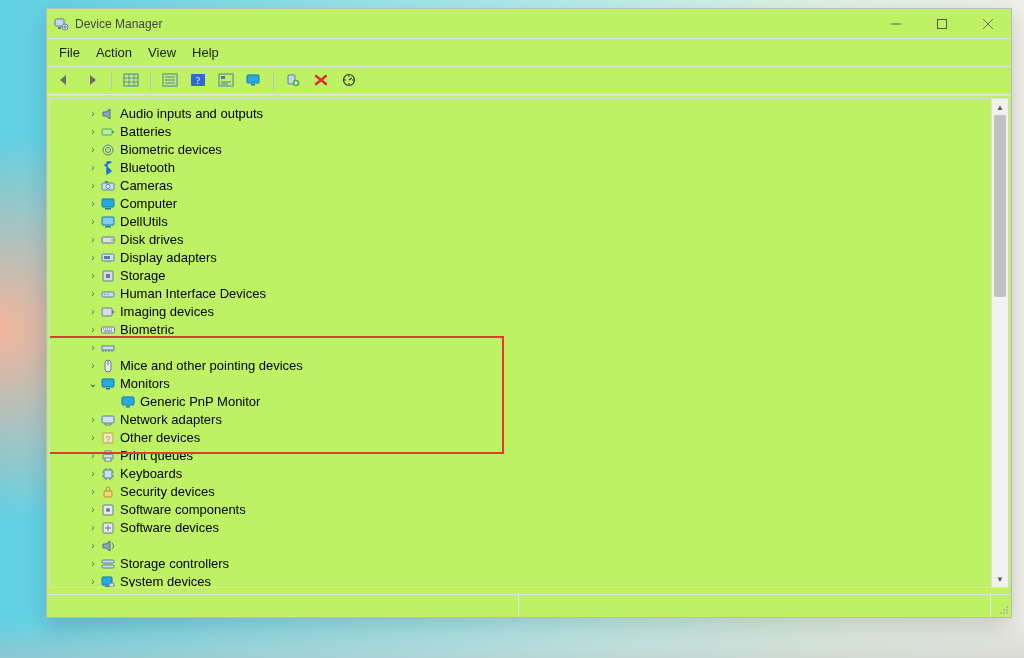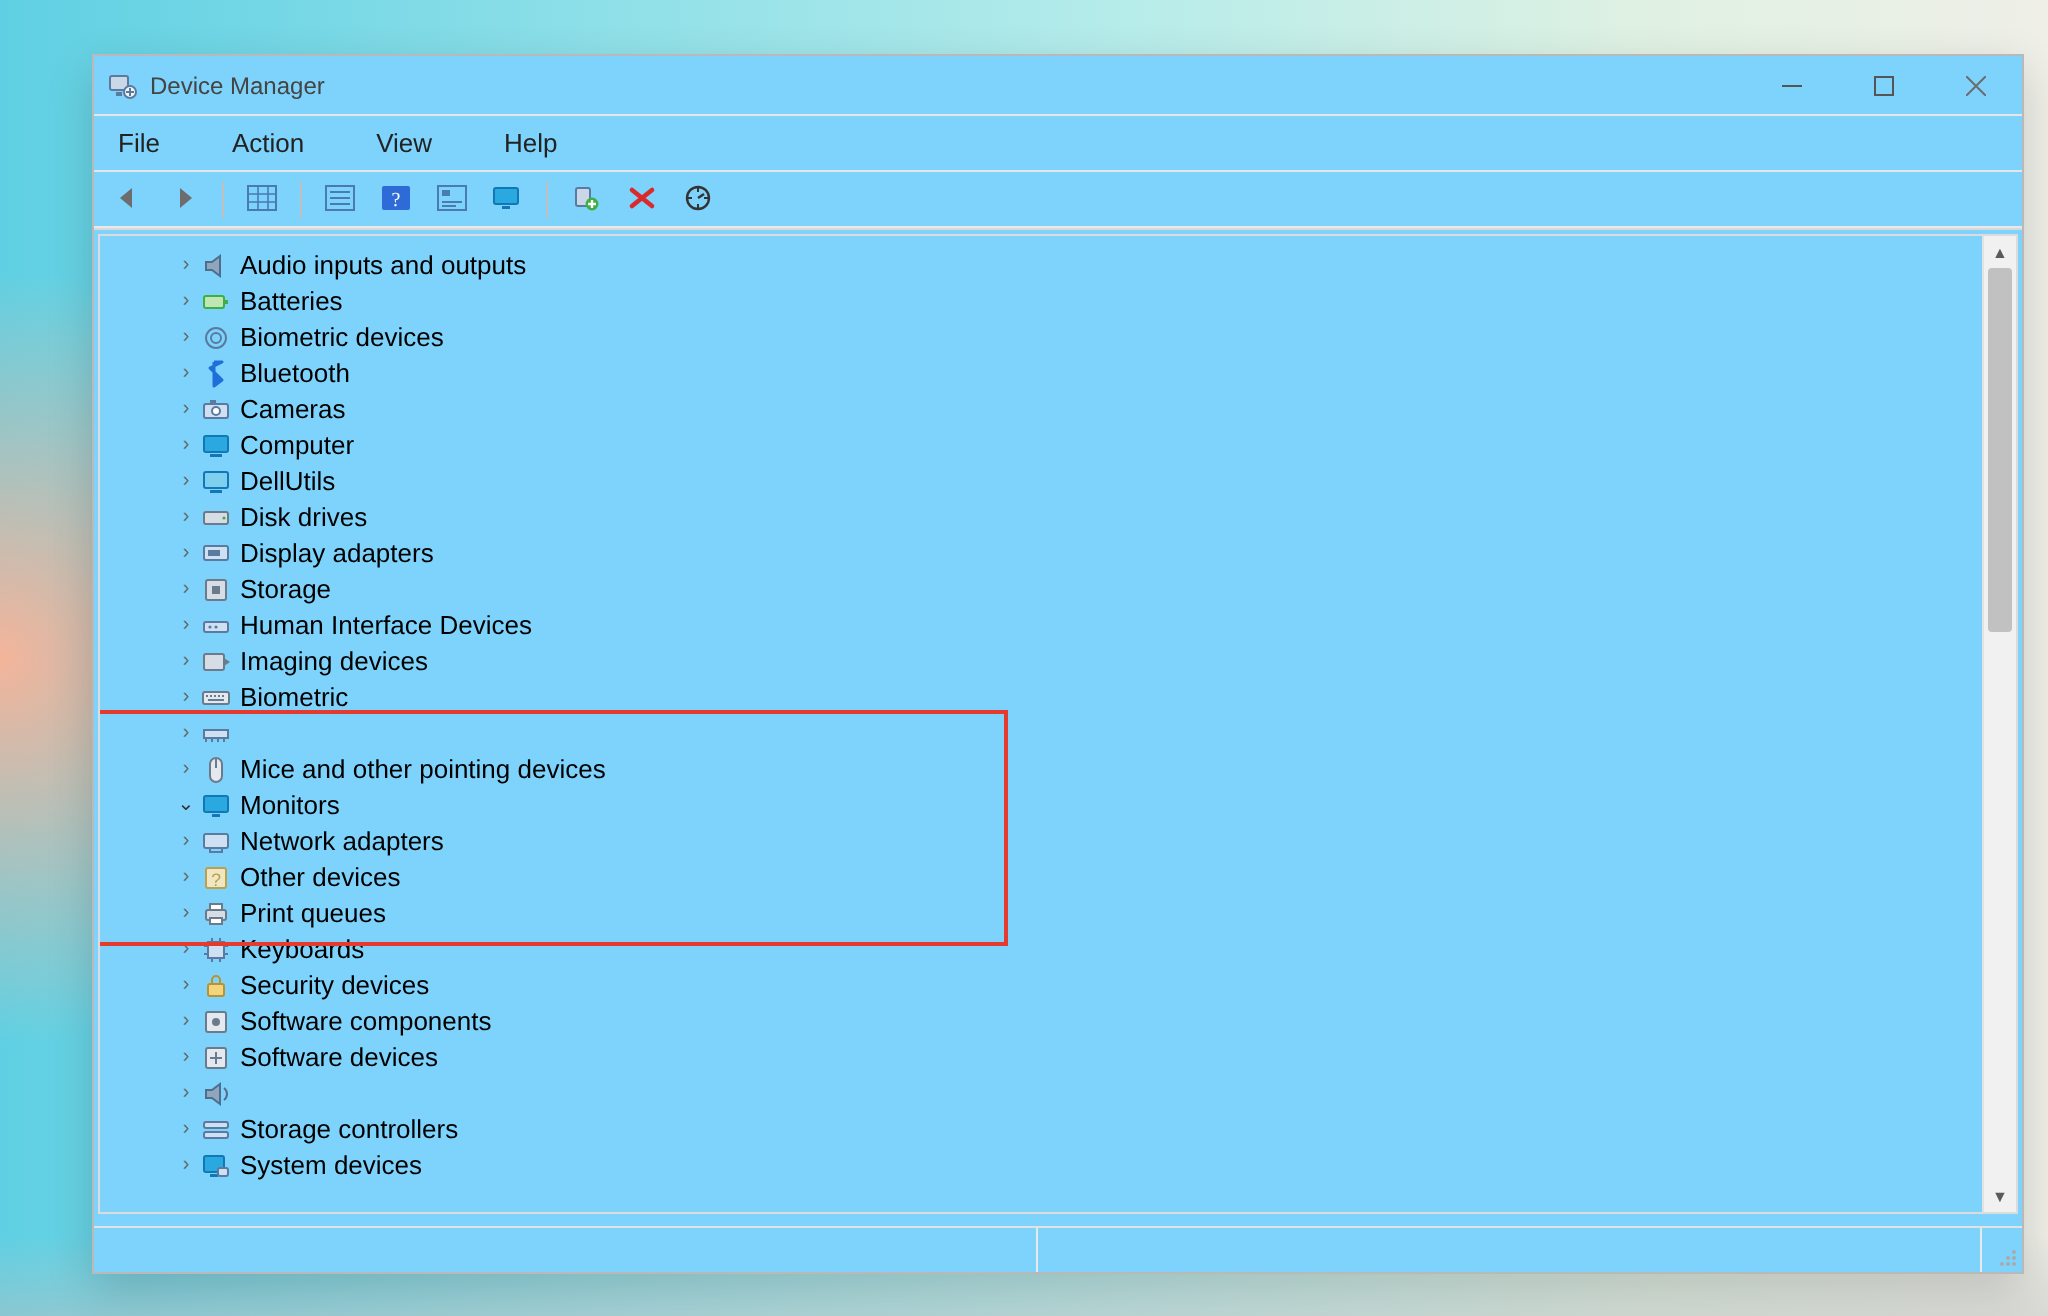--- a/index.html
+++ b/index.html
@@ -22,24 +22,24 @@
   .bottom-fade {
     position: absolute;
     left: 0; right: 0; bottom: 0; height: 40px;
     background: linear-gradient(0deg, rgba(190,190,190,.45), rgba(255,255,255,0));
   }
 
   
   .window {
     position: absolute;
     left: 46px;
-    top: 27px;
+    top: 8px;
     width: 964px;
     height: 608px;
-    background: #7dd3fc;
+    background: #bef264;
     border: 1px solid #b9b9b9;
     box-shadow: 0 8px 22px rgba(0,0,0,0.16);
     display: flex;
     flex-direction: column;
   }
 
   
   .titlebar {
     display: flex;
     align-items: center;
@@ -64,21 +64,21 @@
   .winctrl > div {
     width: 46px;
     display: flex; align-items: center; justify-content: center;
     color: #6d6d6d;
   }
 
   
   .menubar {
     display: flex;
     align-items: center;
-    gap: 28px;
+    gap: 8px;
     padding: 4px 8px;
     border-bottom: 1px solid #e6e6e6;
     font-size: 13px;
     color: #222;
   }
   .menubar .item { padding: 2px 4px; }
 
   
   .toolbar {
     display: flex;
@@ -440,20 +440,30 @@
         <div class="row level1">
           <span class="arrow v">⌄</span>
           <span class="node-icon">
             <svg width="16" height="16" viewBox="0 0 16 16">
               <rect x="2" y="3" width="12" height="8" rx="1" fill="#2aa8e0" stroke="#1177b5"></rect>
               <rect x="6" y="12" width="4" height="1.5" fill="#1177b5"></rect>
             </svg>
           </span>
           <span class="label">Monitors</span>
         </div>
+        <div class="row level2">
+          <span class="arrow"></span>
+          <span class="node-icon">
+            <svg width="16" height="16" viewBox="0 0 16 16">
+              <rect x="2" y="3" width="12" height="8" rx="1" fill="#2aa8e0" stroke="#1177b5"></rect>
+              <rect x="6" y="12" width="4" height="1.5" fill="#1177b5"></rect>
+            </svg>
+          </span>
+          <span class="label">Generic PnP Monitor</span>
+        </div>
         <div class="row level1">
           <span class="arrow">›</span>
           <span class="node-icon">
             <svg width="16" height="16" viewBox="0 0 16 16">
               <rect x="2" y="4" width="12" height="7" rx="1" fill="#cfe0f2" stroke="#5a7aa0"></rect>
               <path d="M5 11v2h6v-2" stroke="#5a7aa0" fill="none"></path>
             </svg>
           </span>
           <span class="label">Network adapters</span>
         </div>

